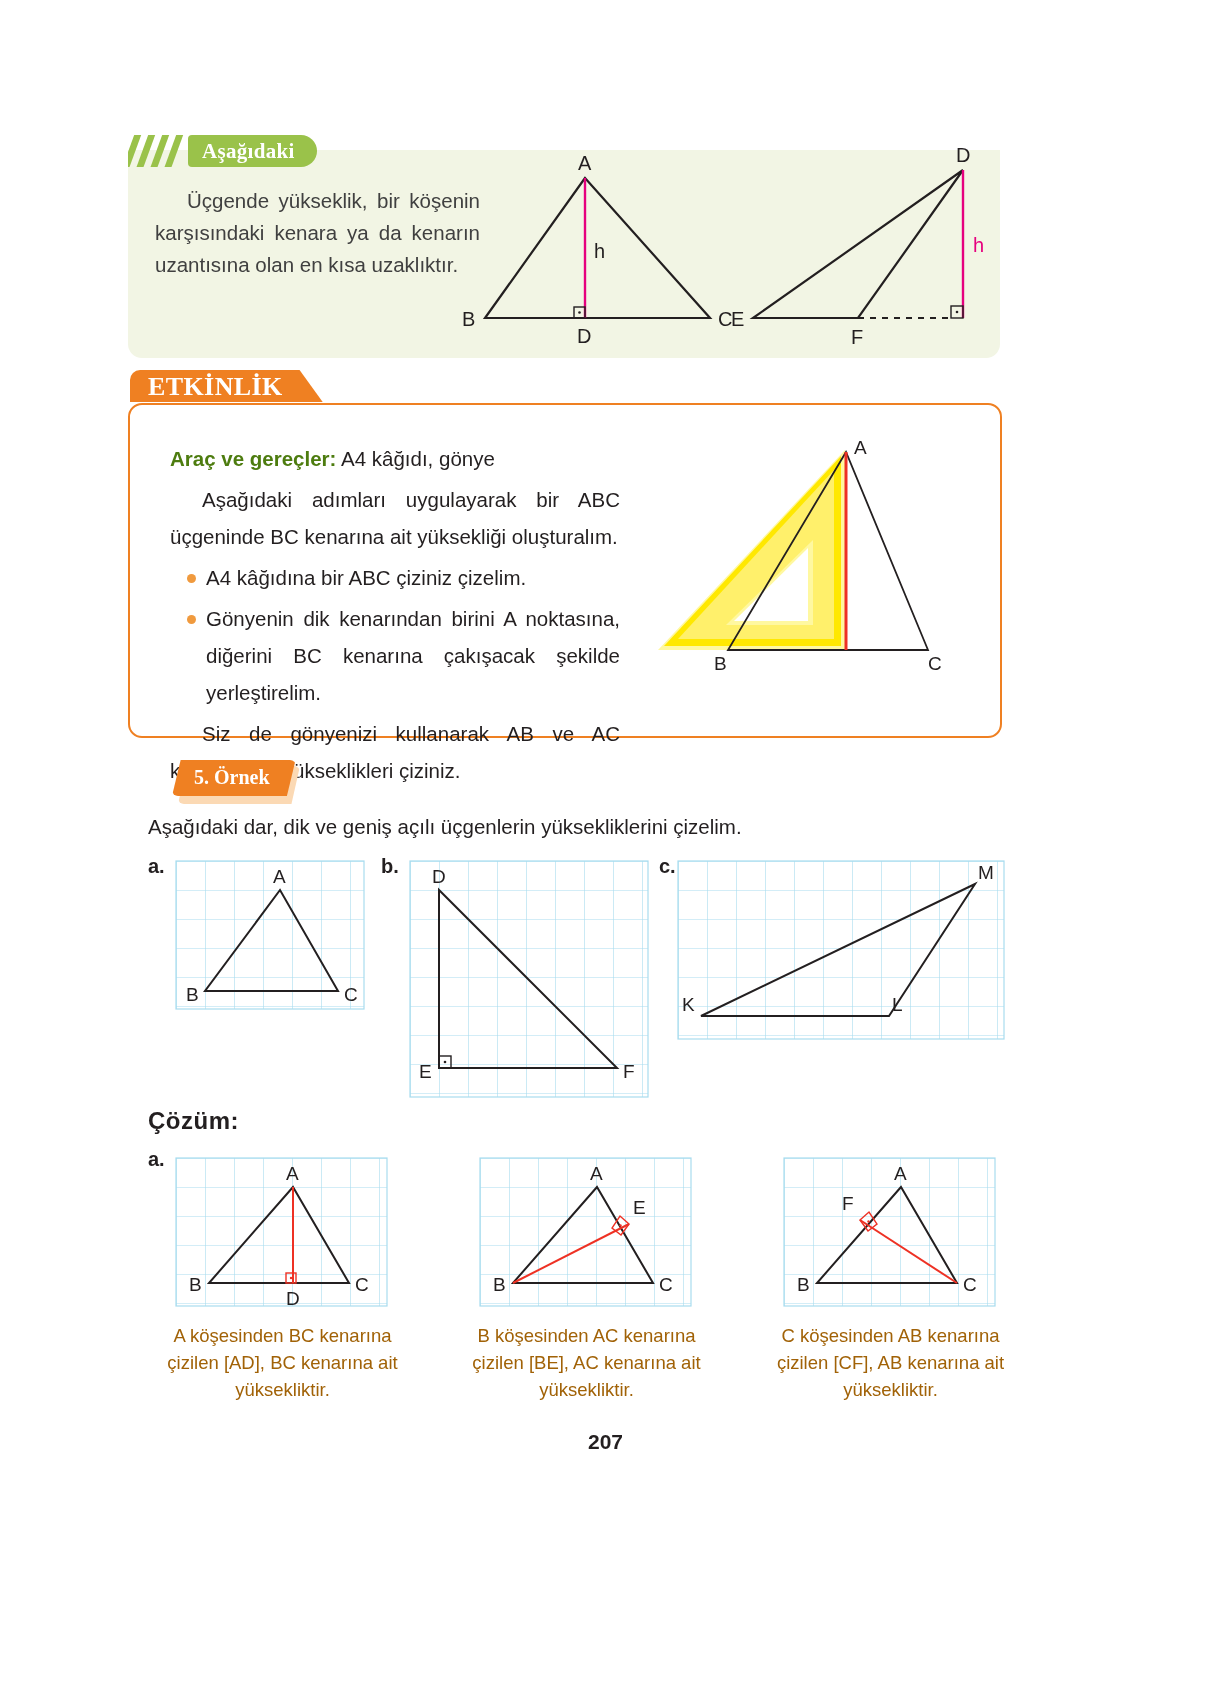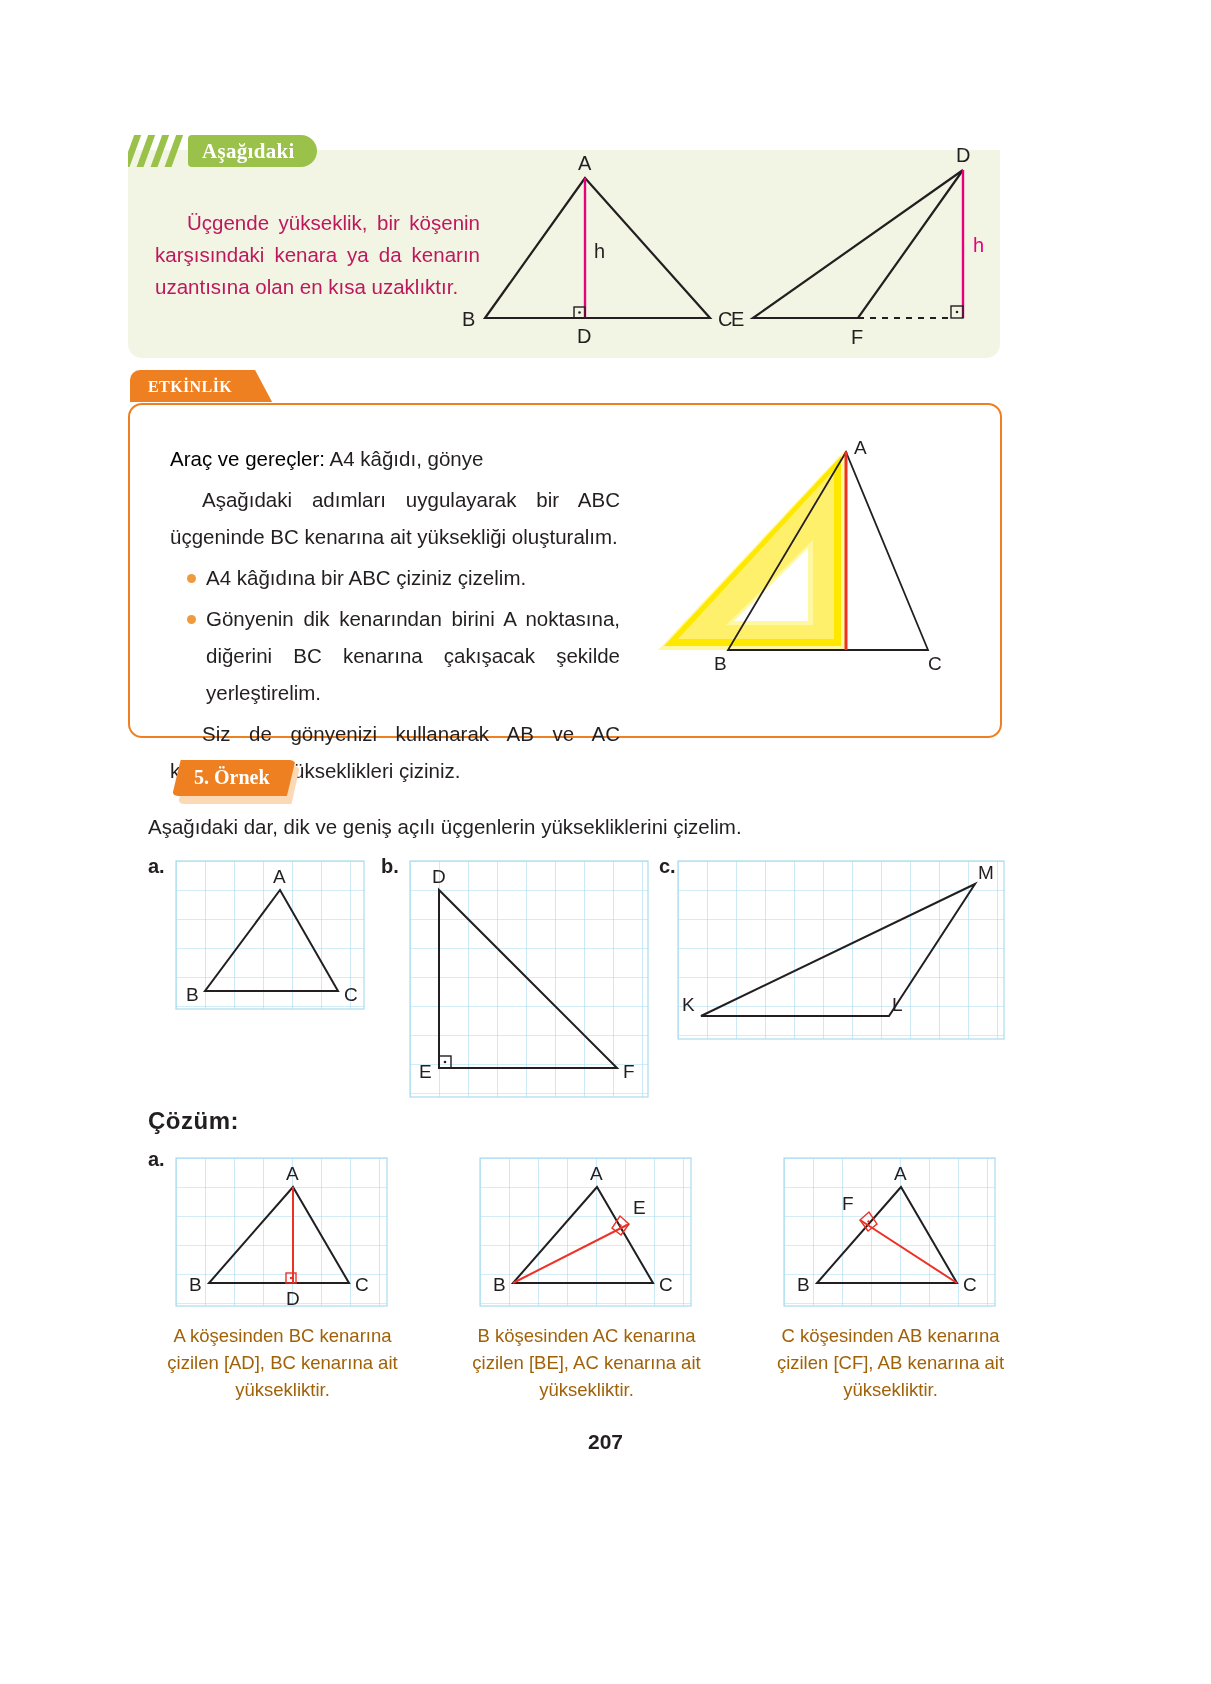--- a/index.html
+++ b/index.html
@@ -62,22 +62,21 @@
   }
   #hatirlatma-text {
     position: absolute;
     left: 155px;
     top: 185px;
     width: 325px;
     font-size: 20.5px;
     line-height: 32px;
     text-align: justify;
     text-indent: 32px;
-    color: #be185d;
-    margin-top: 22px;
+    color: #404040;
   }
 
   
   #etkinlik-box {
     position: absolute;
     left: 128px;
     top: 403px;
     width: 874px;
     height: 335px;
     border: 2.5px solid #ef8022;
@@ -86,37 +85,37 @@
     box-sizing: border-box;
   }
   #etkinlik-tab {
     position: absolute;
     left: 130px;
     top: 370px;
     background: #ef8022;
     color: #ffffff;
     font-family: "Liberation Serif", serif;
     font-weight: bold;
-    font-size: 16px;
+    font-size: 26px;
     padding: 4px 40px 2px 18px;
     border-radius: 10px 10px 0 0;
     line-height: 26px;
     letter-spacing: 0.4px;
     z-index: 4;
     clip-path: polygon(0 0, 88% 0, 100% 100%, 0 100%);
   }
   #etkinlik-content {
     position: absolute;
     left: 170px;
     top: 440px;
     width: 450px;
     font-size: 20.5px;
     line-height: 37px;
   }
-  .arac-label { color: #000000; font-weight: normal; }
+  .arac-label { color: #4d7c0f; font-weight: bold; }
   .para { text-align: justify; text-indent: 32px; margin: 0 0 4px 0; }
   .bullet-item {
     position: relative;
     padding-left: 36px;
     text-align: justify;
     margin: 0 0 4px 0;
   }
   .bullet-item .dot {
     position: absolute;
     left: 17px;

